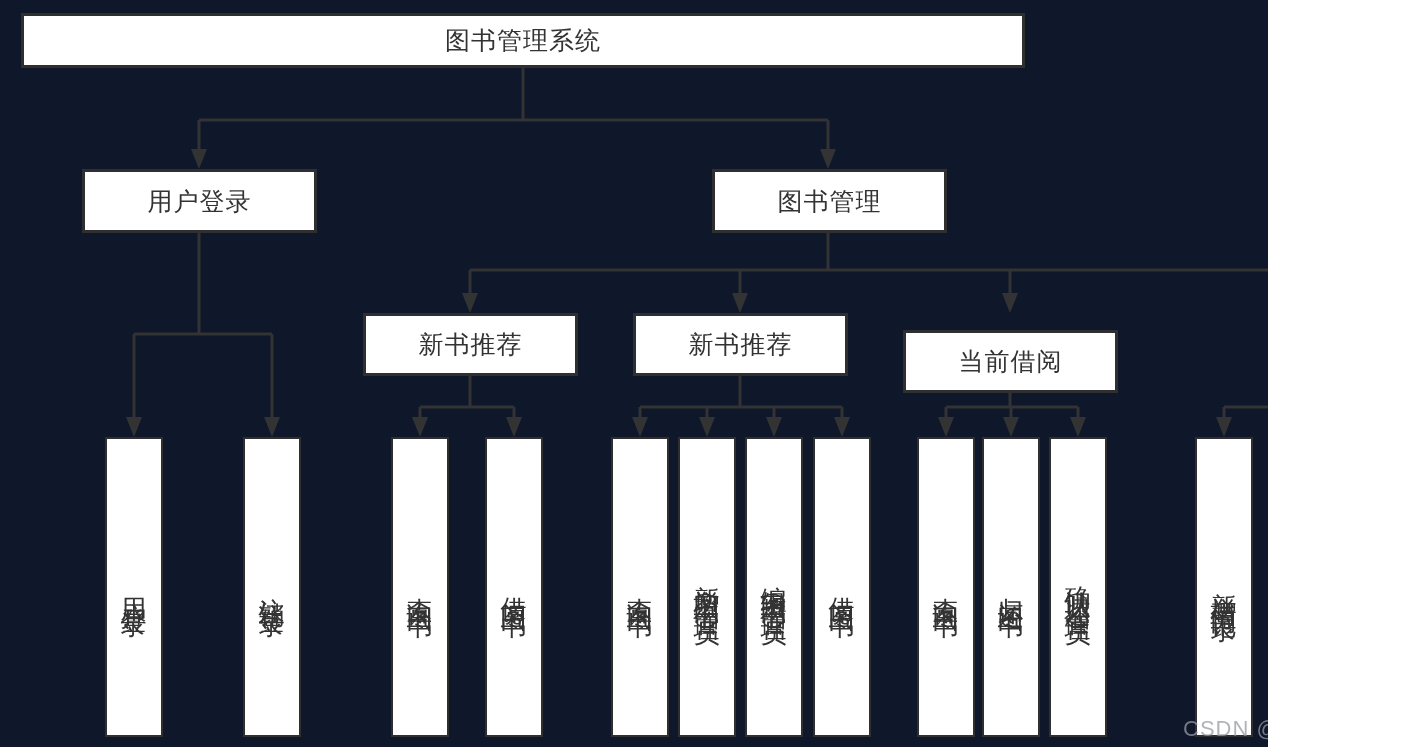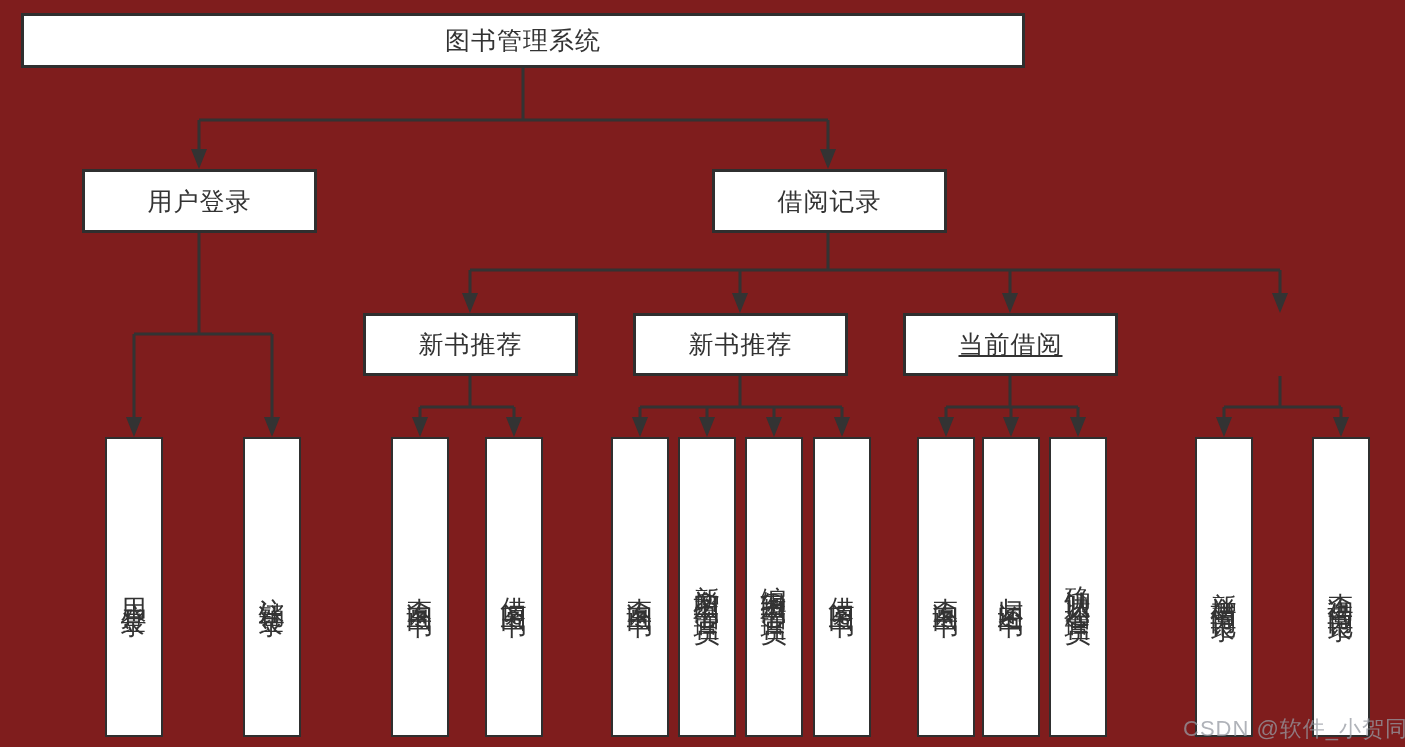--- a/index.html
+++ b/index.html
@@ -3,23 +3,23 @@
 <meta charset="utf-8">
 <style>
   html, body {
     margin: 0;
     padding: 0;
     background: #ffffff;
     font-family: "Liberation Sans", "DejaVu Sans", sans-serif;
   }
   .stage {
     position: relative;
-    width: 1405px;
+    width: 1268px;
     height: 747px;
-    background: #7f1d1d;
+    background: #0f172a;
     overflow: hidden;
   }
   .connectors {
     position: absolute;
     left: 0;
     top: 0;
     width: 1405px;
     height: 747px;
     z-index: 1;
   }
@@ -47,21 +47,21 @@
     letter-spacing: 5px;
     line-height: 1;
     color: #333333;
   }
   
   .n-root            { left: 21px;  top: 13px;  width: 1004px; height: 55px; }
   .n-user-login      { left: 82px;  top: 169px; width: 235px;  height: 64px; }
   .n-book-mgmt       { left: 712px; top: 169px; width: 235px;  height: 64px; }
   .n-new-book        { left: 363px; top: 313px; width: 215px;  height: 63px; justify-content: center; }
   .n-book-borrow     { left: 633px; top: 313px; width: 215px;  height: 63px; }
-  .n-current-borrow  { left: 903px; top: 313px; width: 215px;  height: 63px; text-decoration: underline; }
+  .n-current-borrow  { left: 903px; top: 330px; width: 215px;  height: 63px; }
   .n-borrow-records  { left: 1173px;top: 313px; width: 215px;  height: 63px; }
   .leaf              { top: 437px;  width: 58px; height: 300px; }
   .l-1  { left: 105px; }
   .l-2  { left: 243px; }
   .l-3  { left: 391px; }
   .l-4  { left: 485px; }
   .l-5  { left: 611px; }
   .l-6  { left: 678px; }
   .l-7  { left: 745px; }
   .l-8  { left: 813px; }
@@ -127,21 +127,21 @@
   </svg>
 
   <div class="node n-root">
     <span>图书管理系统</span>
   </div>
 
   <div class="node n-user-login">
     <span>用户登录</span>
   </div>
   <div class="node n-book-mgmt">
-    <span>借阅记录</span>
+    <span>图书管理</span>
   </div>
 
   <div class="node n-new-book">
     <span>新书推荐</span>
   </div>
   <div class="node n-book-borrow">
     <span>新书推荐</span>
   </div>
   <div class="node n-current-borrow">
     <span>当前借阅</span>

